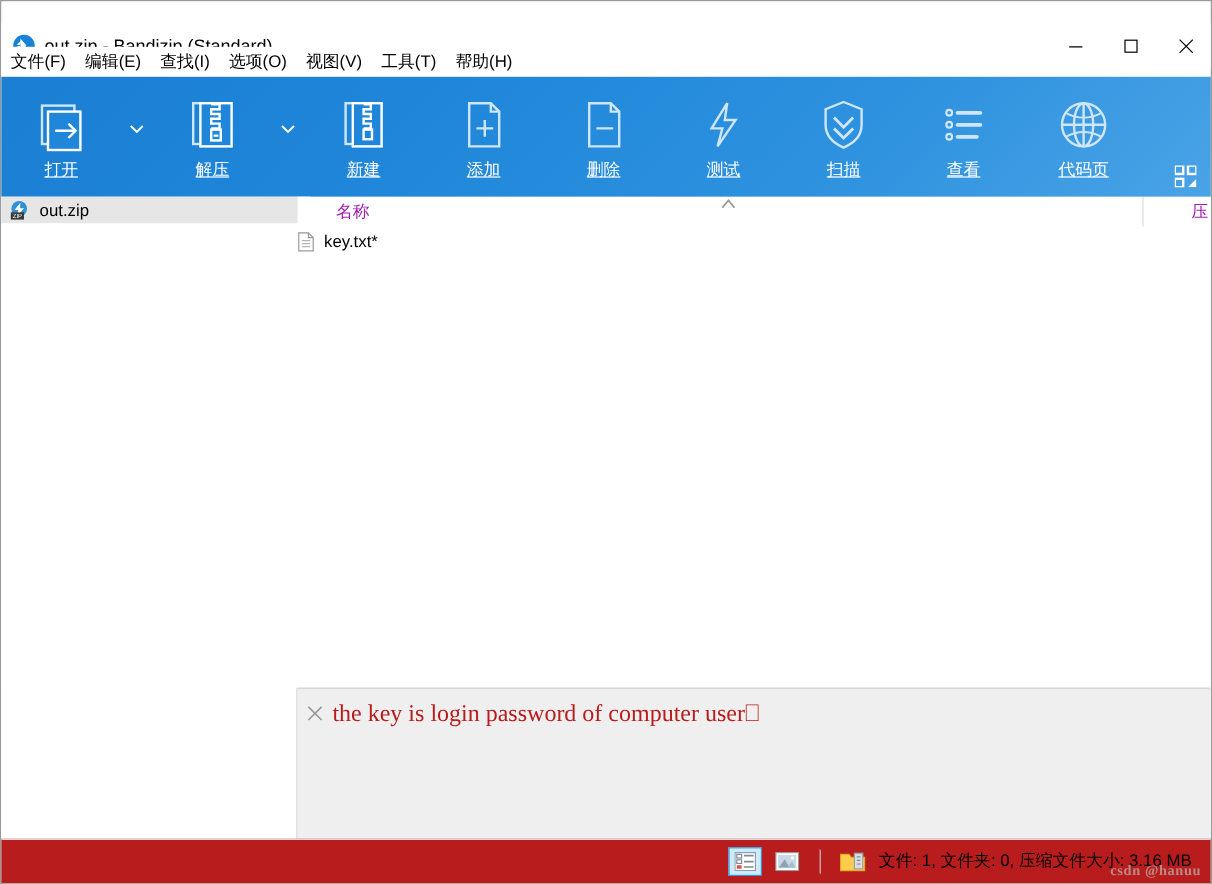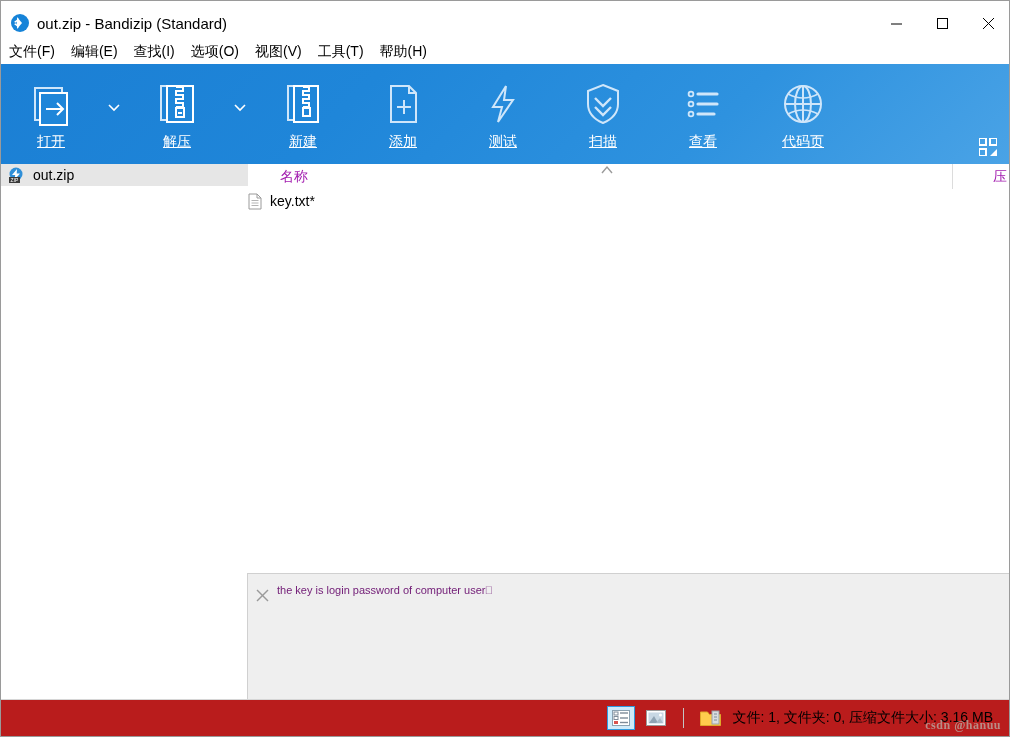--- a/index.html
+++ b/index.html
@@ -14,21 +14,21 @@
     position: relative;
     width: 1010px; height: 737px;
     box-sizing: border-box;
     border: 1px solid #9a9a9a;
     background: #ffffff;
     overflow: hidden;
   }
 
   
   .titlebar {
-    position: absolute; left: 0; top: 3px; width: 1010px; height: 38px;
+    position: absolute; left: 0; top: 18px; width: 1010px; height: 38px;
     background: #ffffff;
     display: flex; align-items: center;
   }
   .app-icon {
     width: 18px; height: 18px; margin-left: 10px; margin-right: 8px;
     border-radius: 50%;
     background: #1683d8;
     position: relative; flex: none;
   }
   .app-icon::after {
@@ -168,22 +168,22 @@
     position: absolute; left: 247px; top: 572px; width: 763px; height: 128px;
     background: #efefef;
     border-top: 1px solid #d0d0d0;
   }
   .pv-close {
     position: absolute; left: 8px; top: 14px;
     color: #9a9a9a; font-size: 15px;
   }
   .pv-text {
     position: absolute; left: 29px; top: 10px;
-    font-family: Liberation Sans, sans-serif;
-    font-size: 11px; color: #701a75; white-space: pre;
+    font-family: Liberation Serif, serif;
+    font-size: 20px; color: #b91c1c; white-space: pre;
   }
   .pv-sidegap {
     position: absolute; left: 0; top: 572px; width: 247px; height: 128px;
     background: #ffffff; border-right: 1px solid #d0d0d0;
     box-sizing: border-box;
   }
 
   
   .statusbar {
     position: absolute; left: 0; bottom: 0; width: 1008px; height: 36px;
@@ -299,20 +299,30 @@
         <svg width="46" height="46" viewBox="0 0 46 46">
           <path d="M11 5 h18 l7 7 v29 h-25 z" fill="none" stroke="#cfe6fa" stroke-width="2"></path>
           <polyline points="29,5 29,12 36,12" fill="none" stroke="#cfe6fa" stroke-width="2"></polyline>
           <line x1="17" y1="26" x2="31" y2="26" stroke="#cfe6fa" stroke-width="2"></line>
           <line x1="24" y1="19" x2="24" y2="33" stroke="#cfe6fa" stroke-width="2"></line>
         </svg>
       </div>
       <div class="tb-label">添加</div>
     </div>
 
+    <div class="tb-btn">
+      <div class="tb-icon">
+        <svg width="46" height="46" viewBox="0 0 46 46">
+          <path d="M11 5 h18 l7 7 v29 h-25 z" fill="none" stroke="#cfe6fa" stroke-width="2"></path>
+          <polyline points="29,5 29,12 36,12" fill="none" stroke="#cfe6fa" stroke-width="2"></polyline>
+          <line x1="17" y1="26" x2="31" y2="26" stroke="#cfe6fa" stroke-width="2"></line>
+        </svg>
+      </div>
+      <div class="tb-label">删除</div>
+    </div>
 
     <div class="tb-btn">
       <div class="tb-icon">
         <svg width="46" height="46" viewBox="0 0 46 46">
           <path d="M26 5 L13 26 h9 L18 41 L33 19 h-9 z" fill="none" stroke="#cfe6fa" stroke-width="2"></path>
         </svg>
       </div>
       <div class="tb-label">测试</div>
     </div>
 

